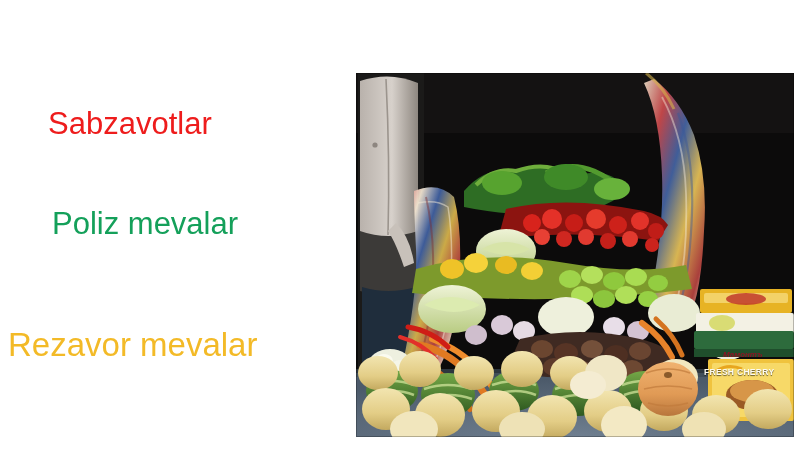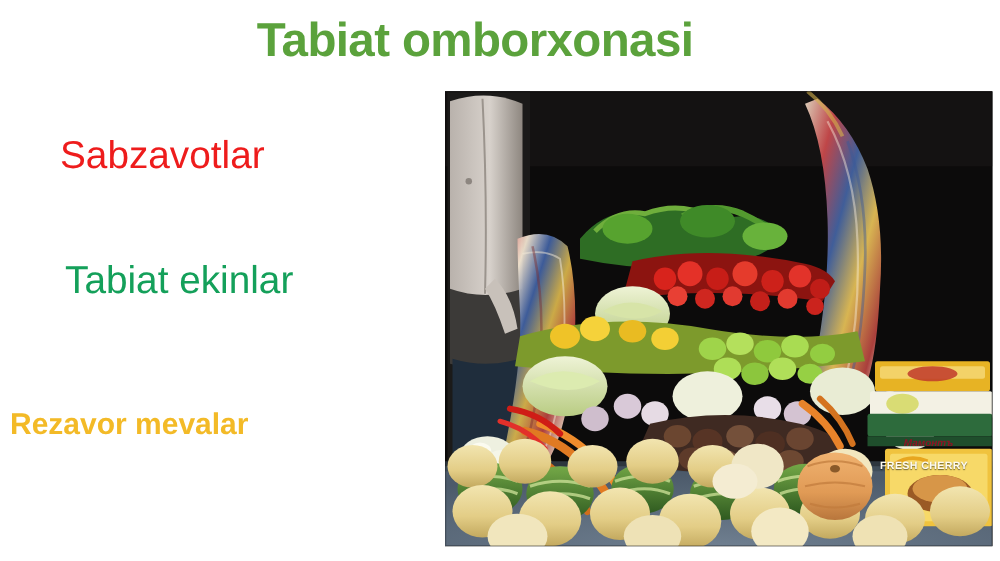--- a/index.html
+++ b/index.html
@@ -36,21 +36,21 @@
   }
 
   
   .bullet {
     position: absolute;
     white-space: nowrap;
     font-weight: normal;
   }
   #bullet-0 { left: 48px;  top: 106px; font-size: 31px; color: #EE1C1C; }
   #bullet-1 { left: 52px;  top: 206px; font-size: 31px; color: #14A05A; }
-  #bullet-2 { left: 8px;   top: 326px; font-size: 24px; color: #F3BA27; font-weight: bold; }
+  #bullet-2 { left: 8px;   top: 326px; font-size: 33px; color: #F3BA27; }
 
   
   #photo {
     position: absolute;
     left: 356px;
     top: 73px;
     width: 438px;
     height: 364px;
     overflow: hidden;
     background: #0b0a0a;
@@ -76,25 +76,24 @@
     font-size: 8px;
     color: #8e1324;
     font-style: italic;
   }
 </style>
 </head>
 <body>
 
 <div id="slide">
 
-  <div id="slide-title">Tabiat omborxonasi</div>
 
   <div class="bullet" id="bullet-0">Sabzavotlar</div>
 
-  <div class="bullet" id="bullet-1">Tabiat ekinlar</div>
+  <div class="bullet" id="bullet-1">Poliz mevalar</div>
 
   <div class="bullet" id="bullet-2">Rezavor mevalar</div>
 
   <div id="photo">
     <svg viewBox="0 0 438 364" preserveAspectRatio="none">
       <defs>
         <radialGradient id="gFloor" cx="50%" cy="100%" r="90%">
           <stop offset="0%" stop-color="#6f7f90"></stop>
           <stop offset="100%" stop-color="#4c5a6a"></stop>
         </radialGradient>

